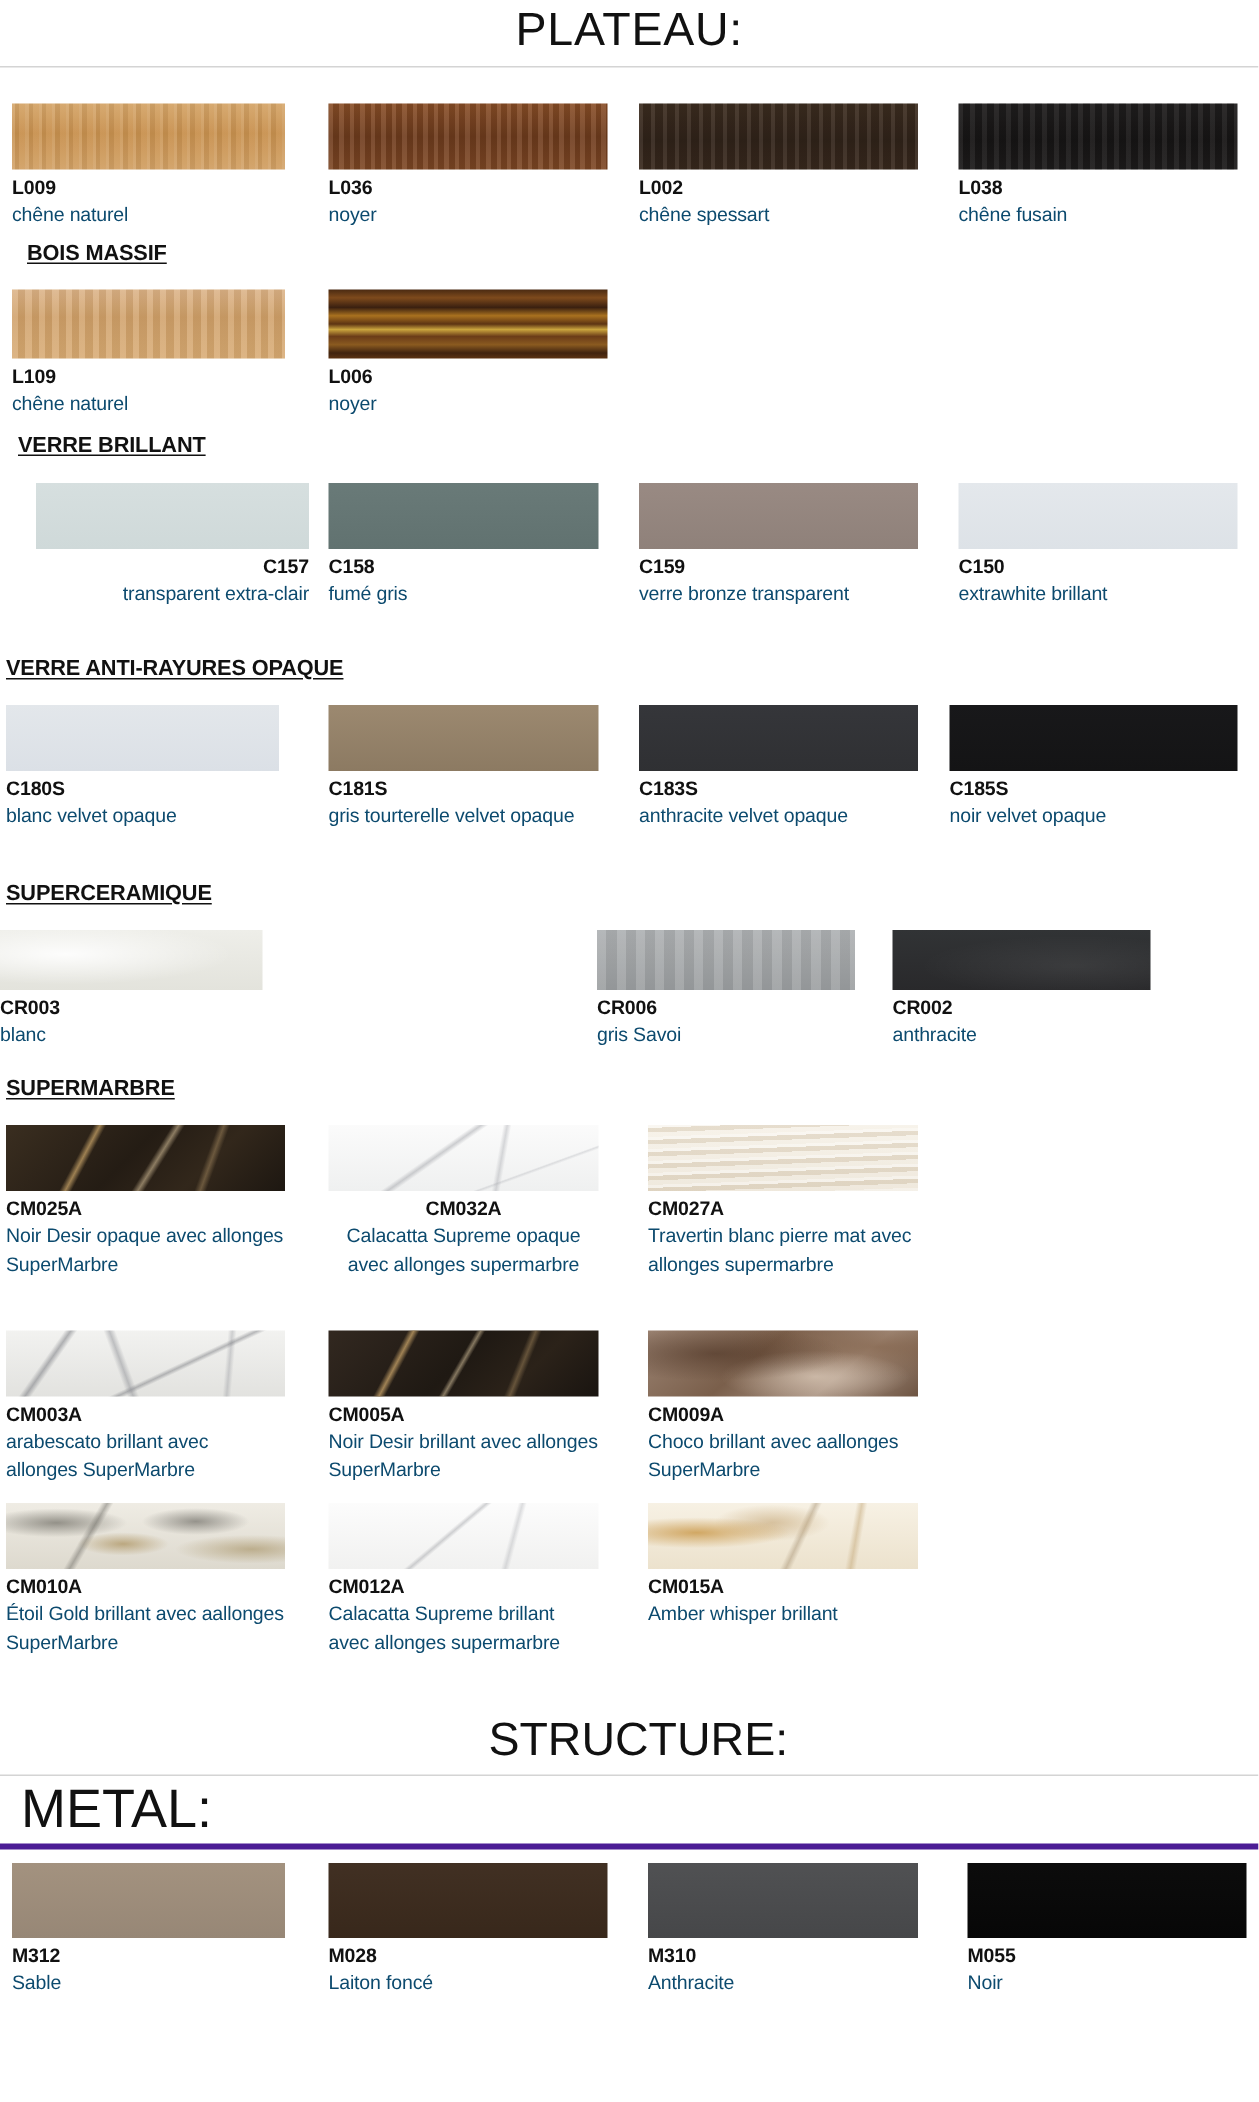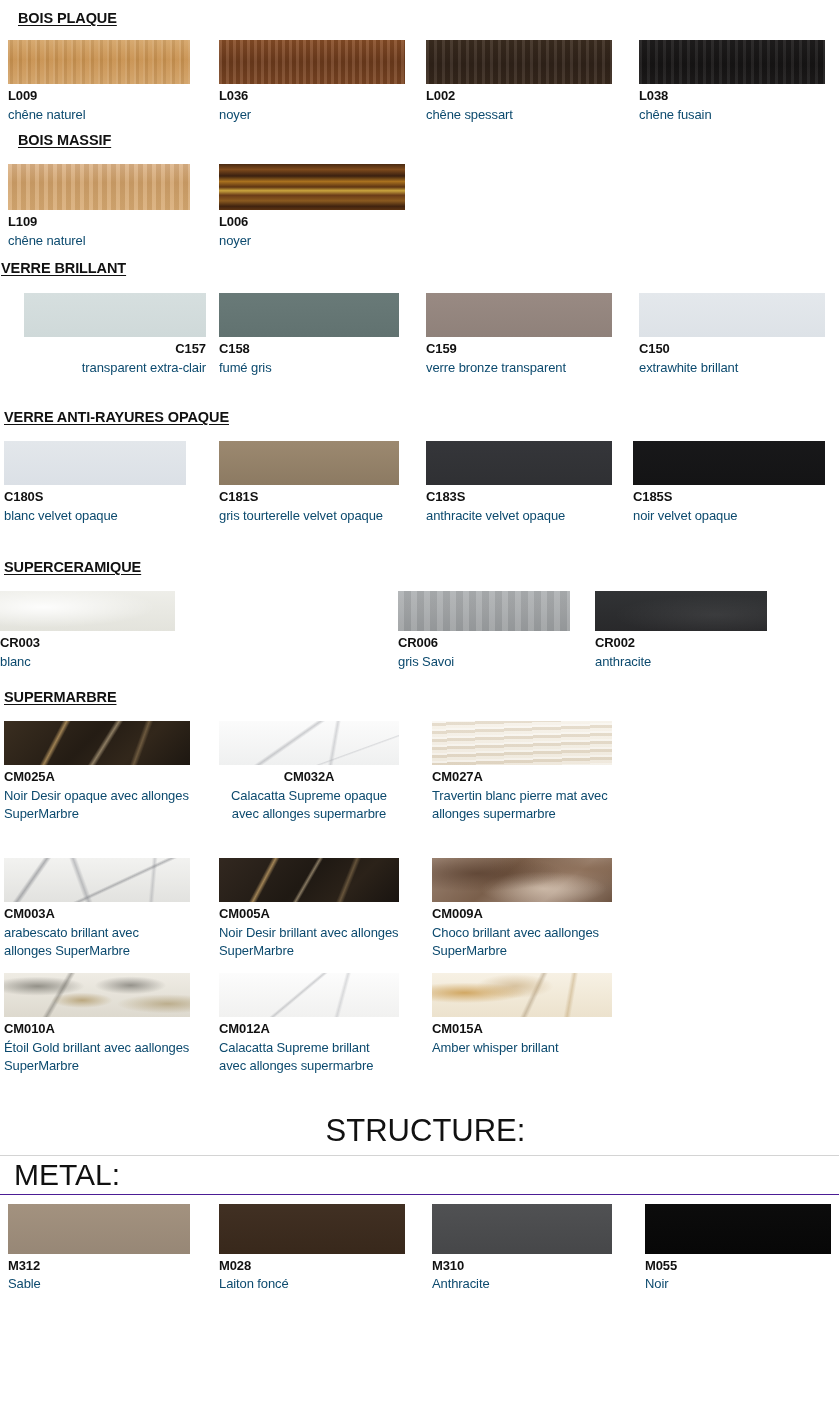--- a/index.html
+++ b/index.html
@@ -25,38 +25,38 @@
   .banner-structure{
     text-align:center;
     font-size:31px;
     font-weight:400;
     line-height:1.05;
     padding:14px 0 7px 12px;
     border-bottom:1px solid #d4d4d4;
   }
   .banner-metal{
     text-align:left;
-    font-size:30px;
+    font-size:36px;
     font-weight:400;
     line-height:1.1;
     padding:2px 0 3px 14px;
-    border-bottom:1px solid #4c1d95;
+    border-bottom:4px solid #4c1d95;
   }
 
   
   .sec-head{
     font-size:14.5px;
     font-weight:bold;
     letter-spacing:-0.1px;
     text-decoration:underline;
     text-underline-offset:2px;
     margin:0;
   }
   .sec-head.indent{padding-left:18px;}
-  .sec-head.indent2{padding-left:1px;}
+  .sec-head.indent2{padding-left:12px;}
   .sec-head.flush{padding-left:4px;}
 
   
   .row{position:relative;width:839px;}
   .cell{position:absolute;top:0;}
   .sw{
     height:44px;
     width:100%;
     background-size:cover;
     background-position:center;
@@ -75,23 +75,23 @@
     line-height:1.45;
     letter-spacing:-0.1px;
     color:#0c4a6e;
   }
 </style>
 </head>
 <body>
 
 <div class="page">
 
+  <div class="banner">PLATEAU:</div>
 
   <div style="height:10px"></div>
-  <div class="sec-head indent">BOIS PLAQUE</div>
 
   <div class="row" style="height:92px;margin-top:14px;padding-left:34px;">
     <div class="cell" style="left:8px;width:182px;">
       <div class="sw" style="background:
              repeating-linear-gradient(90deg, rgba(255,255,255,.12) 0 2px, rgba(0,0,0,.05) 2px 5px, rgba(255,255,255,.05) 5px 9px),
              linear-gradient(180deg,#d5a569 0%, #c8914f 45%, #d2a165 100%);"></div>
       <div class="code">L009</div>
       <div class="desc">chêne naturel</div>
     </div>
     <div class="cell" style="left:219px;width:186px;">

